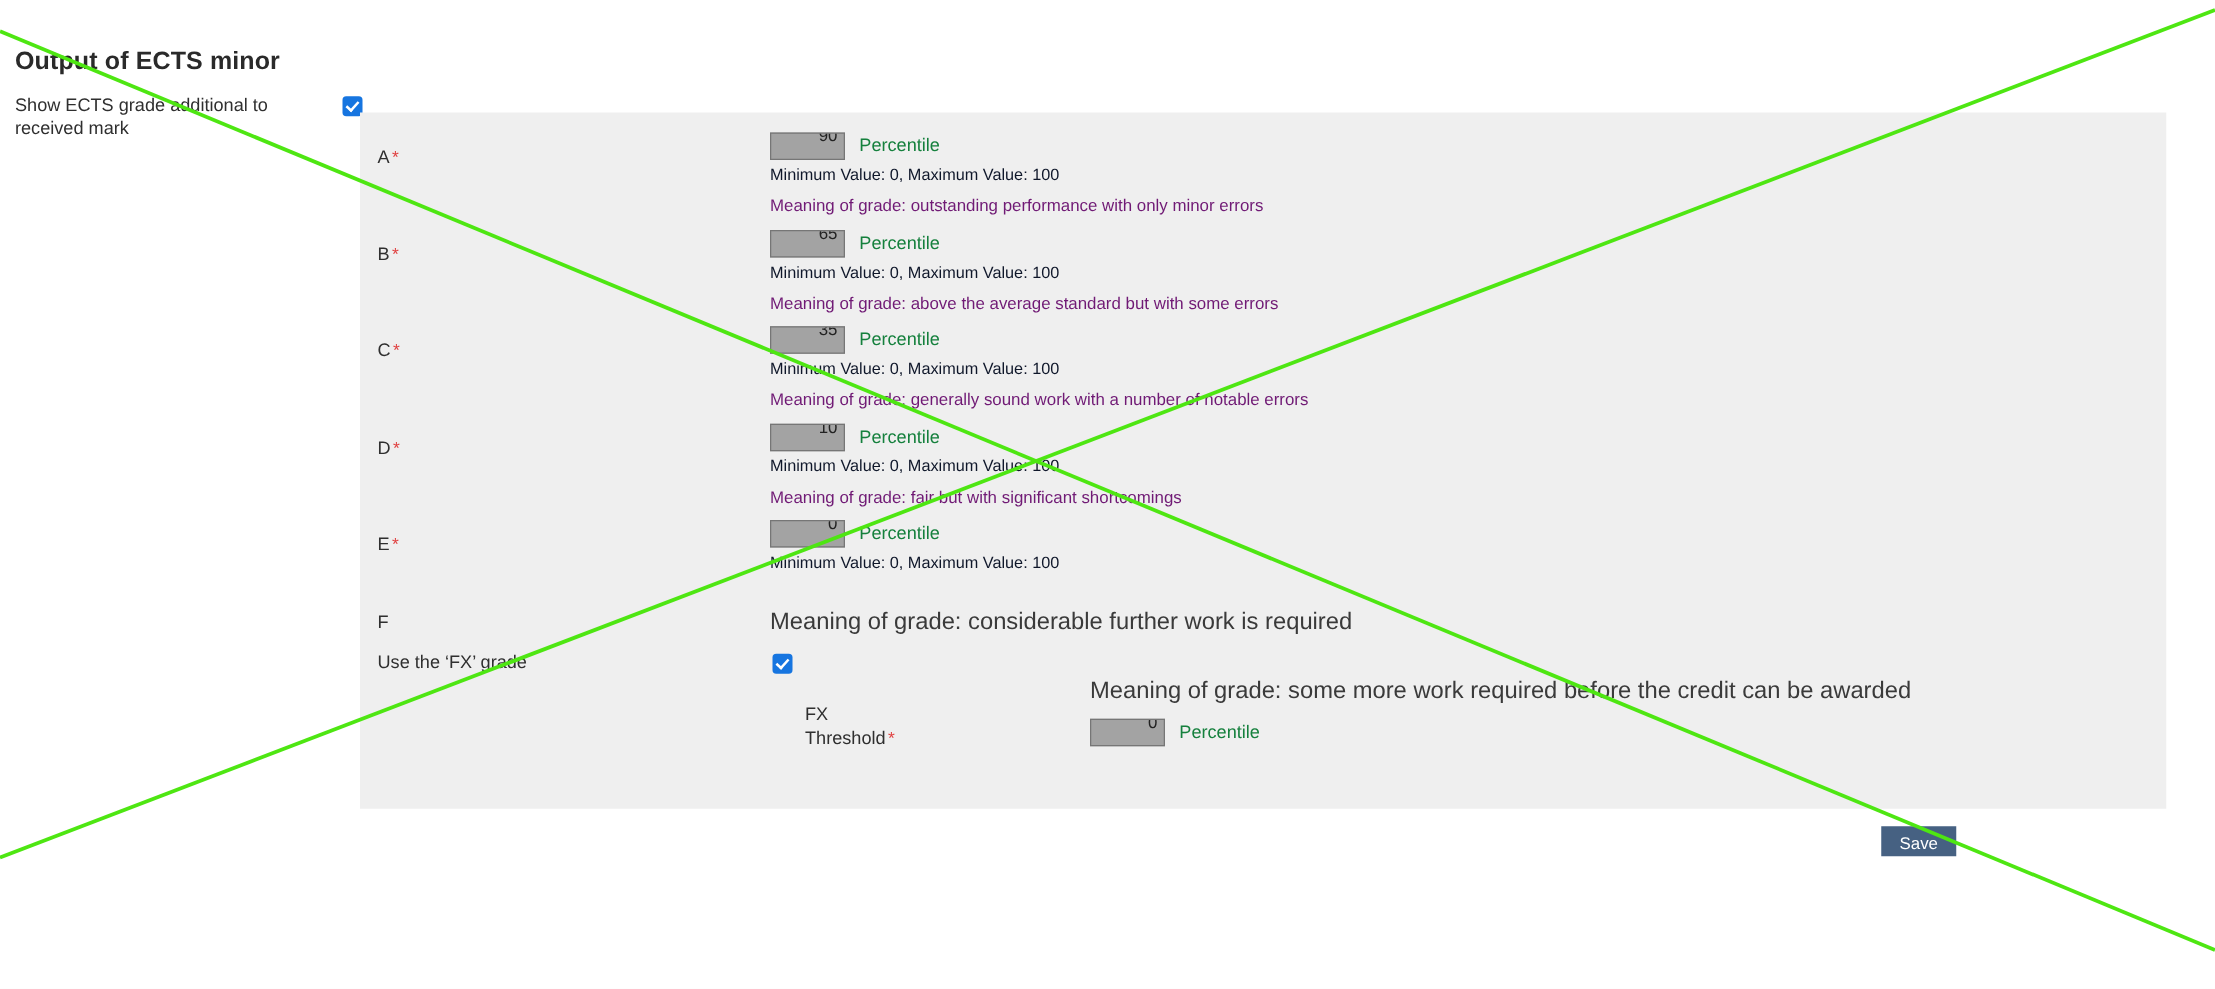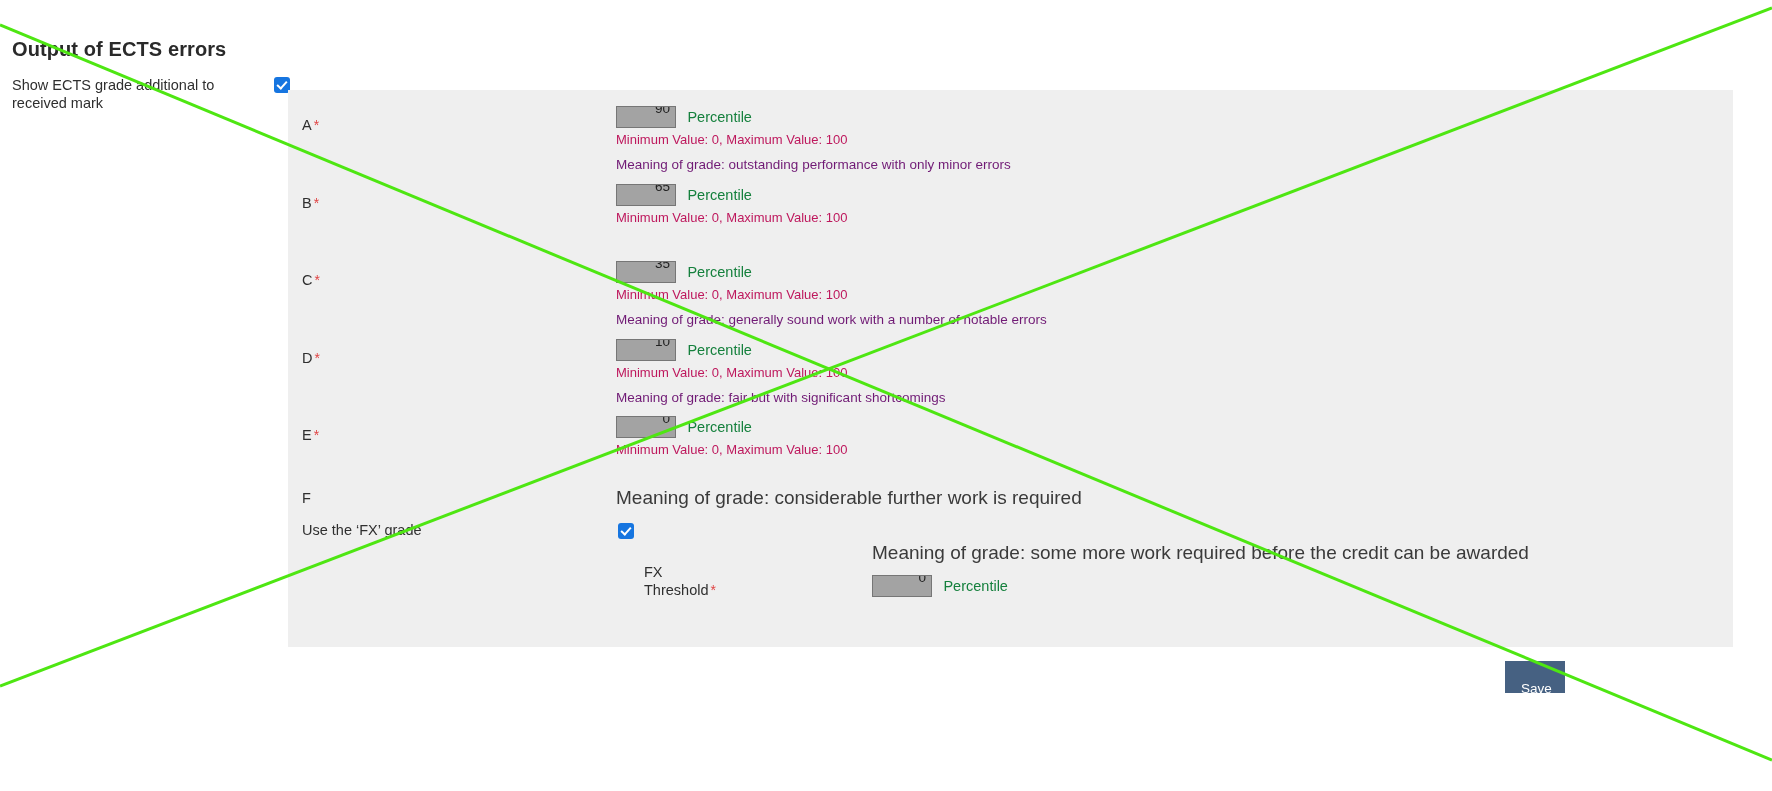--- a/index.html
+++ b/index.html
@@ -123,21 +123,21 @@
   .unit {
     display: inline-block;
     margin-left: 7px;
     font-size: 14.5px;
     color: #15803d;
     vertical-align: middle;
   }
   .hint {
     display: block;
     font-size: 13px;
-    color: #be185d;
+    color: #0f172a;
     margin-top: 4px;
     line-height: 16px;
     white-space: nowrap;
   }
   .meaning {
     display: block;
     font-size: 13.5px;
     color: #701a75;
     margin-top: 9px;
     line-height: 16px;
@@ -174,37 +174,37 @@
     width: 60px;
     height: 24px;
     background: #466182;
     color: #ffffff;
     border: none;
     font-family: "Liberation Sans", "DejaVu Sans", sans-serif;
     font-size: 13.5px;
     line-height: 24px;
     text-align: center;
     cursor: pointer;
-    padding: 16px;
+    padding: 2px;
     border-radius: 0;
   }
 
   
   #overlay-lines {
     position: absolute;
     left: 0; top: 0;
     width: 1772px;
     height: 791px;
     pointer-events: none;
   }
 </style>
 </head>
 <body>
 
-<div id="page-title">Output of ECTS errors</div>
+<div id="page-title">Output of ECTS minor</div>
 
 <div id="toggle-row">
   <span class="toggle-label">Show ECTS grade additional to received mark</span>
   <span id="toggle-checkbox" class="cb"></span>
 </div>
 
 <div id="settings-panel">
 
   <div class="grade-row" style="top:12px;">
     <span class="grade-label" style="top:15px;">
@@ -219,20 +219,21 @@
   </div>
 
   <div class="grade-row" style="top:90px;">
     <span class="grade-label" style="top:15px;">
       <span>B</span><span class="req">*</span>
     </span>
     <div class="field-col" style="top:4px;">
       <input class="num-input" type="text" value="65" style="">
       <span class="unit">Percentile</span>
       <span class="hint">Minimum Value: 0, Maximum Value: 100</span>
+      <span class="meaning">Meaning of grade: above the average standard but with some errors</span>
     </div>
   </div>
 
   <div class="grade-row" style="top:167px;">
     <span class="grade-label" style="top:15px;">
       <span>C</span><span class="req">*</span>
     </span>
     <div class="field-col" style="top:4px;">
       <input class="num-input" type="text" value="35" style="">
       <span class="unit">Percentile</span>

